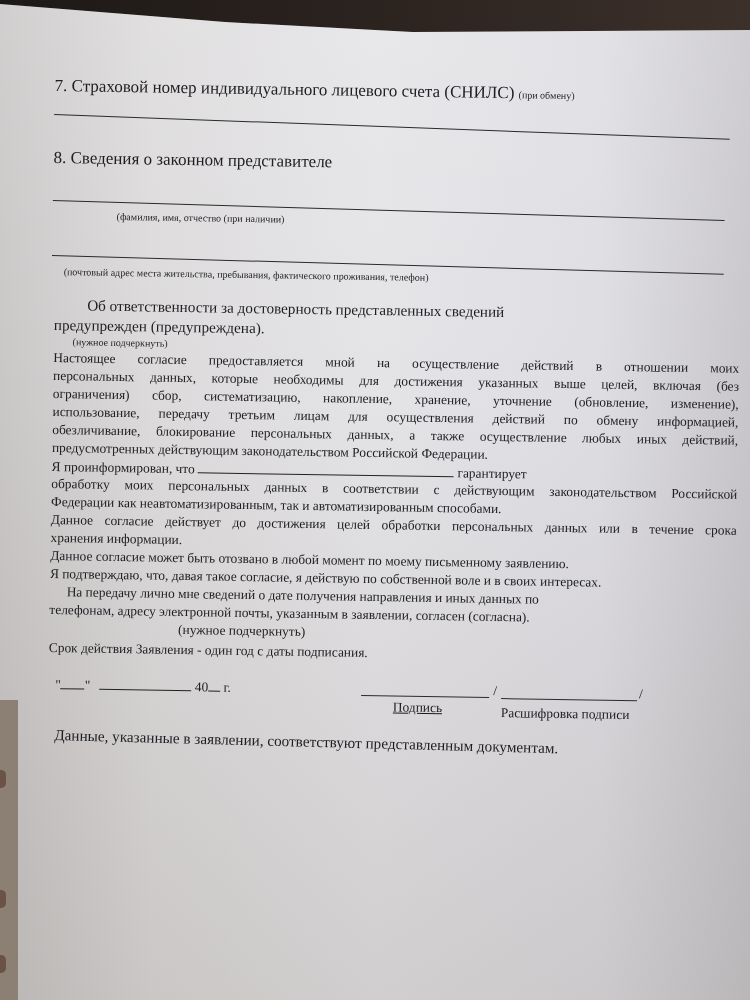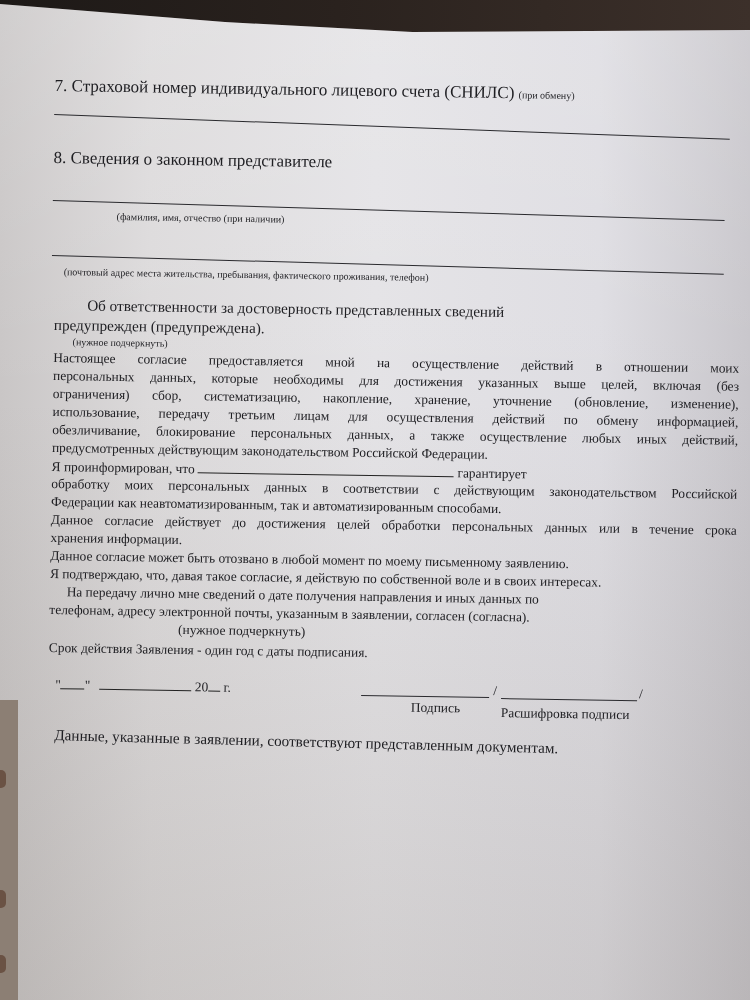--- a/index.html
+++ b/index.html
@@ -72,25 +72,25 @@
   <div class="ln t13" style="left:3px;top:548px;">Данное согласие может быть отозвано в любой момент по моему  письменному заявлению.</div>
   <div class="ln t13" style="left:3px;top:566px;">Я подтверждаю, что, давая такое согласие, я действую по собственной воле и в своих интересах.</div>
   <div class="ln t13" style="left:20px;top:584px;">На  передачу  лично мне сведений о дате получения направления и иных данных по</div>
   <div class="ln t13" style="left:3px;top:602px;">телефонам, адресу электронной почты, указанным в заявлении, согласен (согласна).</div>
   <div class="ln t13" style="left:132px;top:620px;">(нужное подчеркнуть)</div>
   <div class="ln t13" style="left:3px;top:640px;">Срок действия Заявления - один год с даты подписания.</div>
 
   <div class="ln t13" style="left:10px;top:676px;">
     <span>"</span><span class="u" style="width:24px;"></span><span>"</span>
     <span class="u" style="width:92px;margin-left:6px;"></span>
-    <span>20</span><span class="u" style="width:12px;"></span>
+    <span>40</span><span class="u" style="width:12px;"></span>
     <span>г.</span>
   </div>
 
   <div class="hr" style="left:316px;top:690px;width:128px;"></div>
   <div class="ln t13" style="left:448px;top:676px;">/</div>
   <div class="hr" style="left:456px;top:691px;width:136px;"></div>
   <div class="ln t13" style="left:594px;top:677px;">/</div>
-  <div class="ln t13" style="left:366px;top:694px;">Подпись</div>
+  <div class="ln t13" style="left:348px;top:694px;text-decoration:underline;">Подпись</div>
   <div class="ln t13" style="left:456px;top:698px;">Расшифровка подписи</div>
 
   <div class="ln t16" style="left:10px;top:726px;transform:rotate(0.6deg);transform-origin:0 0;">Данные, указанные в заявлении, соответствуют представленным документам.</div>
 </div>
 
 </body></html>

